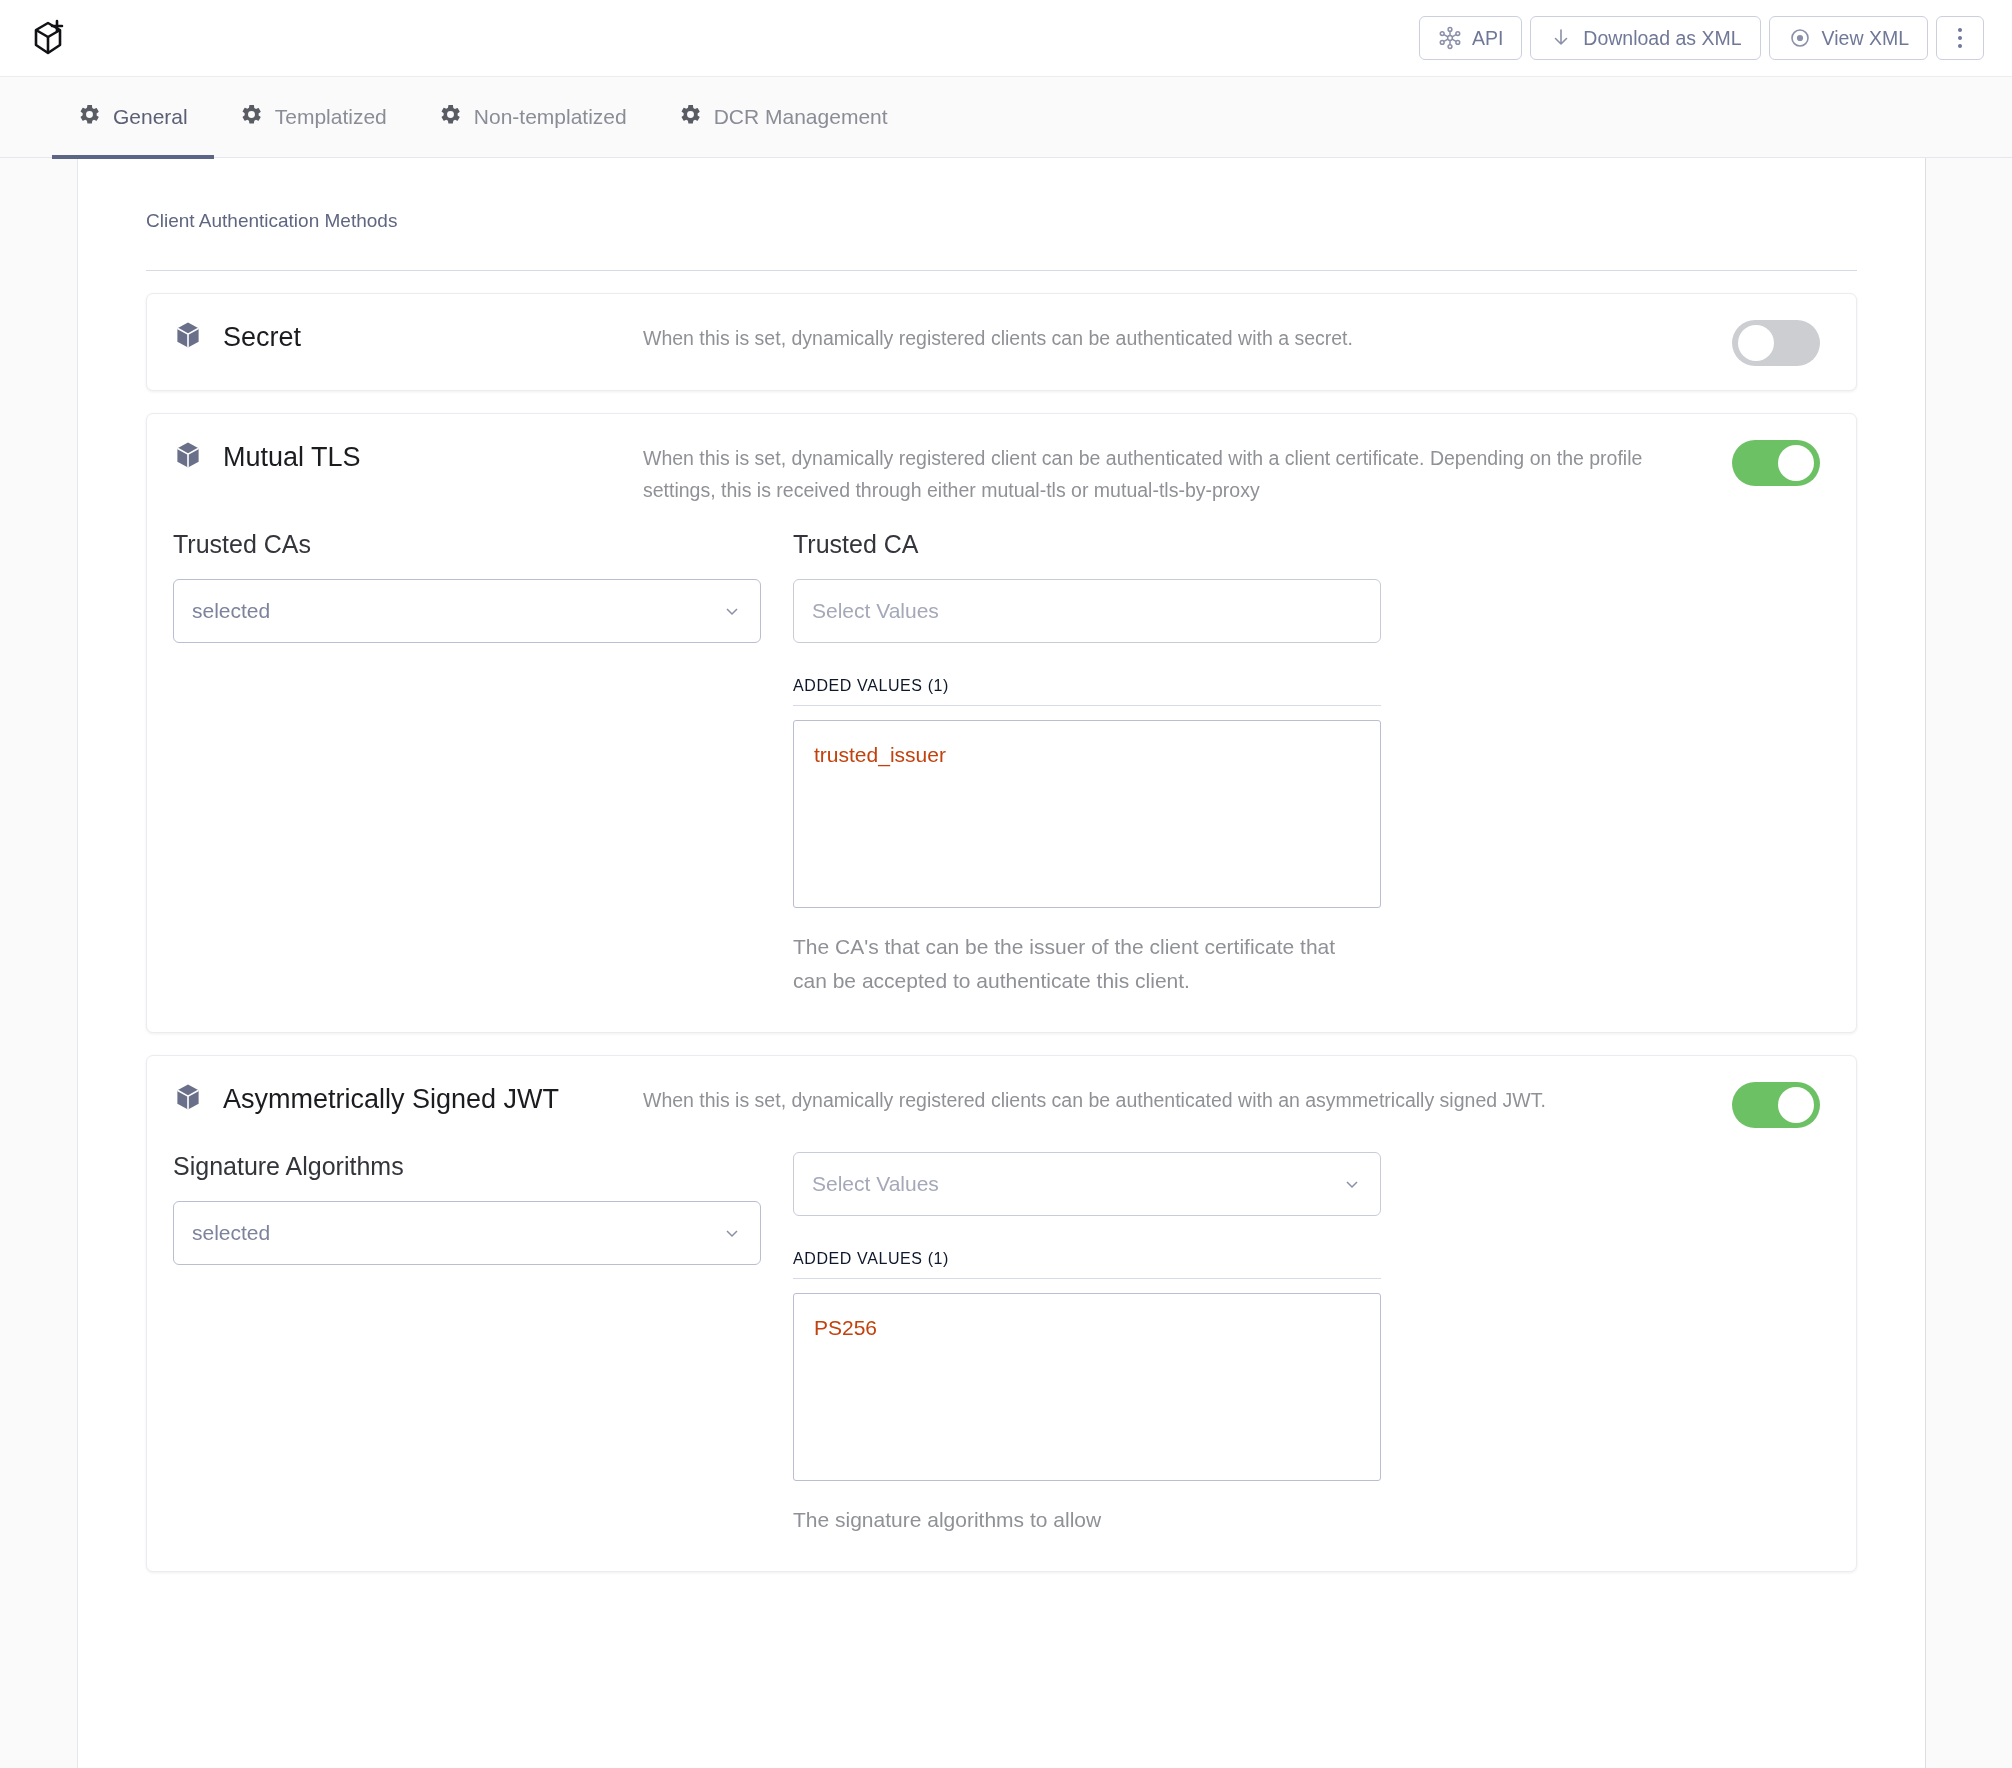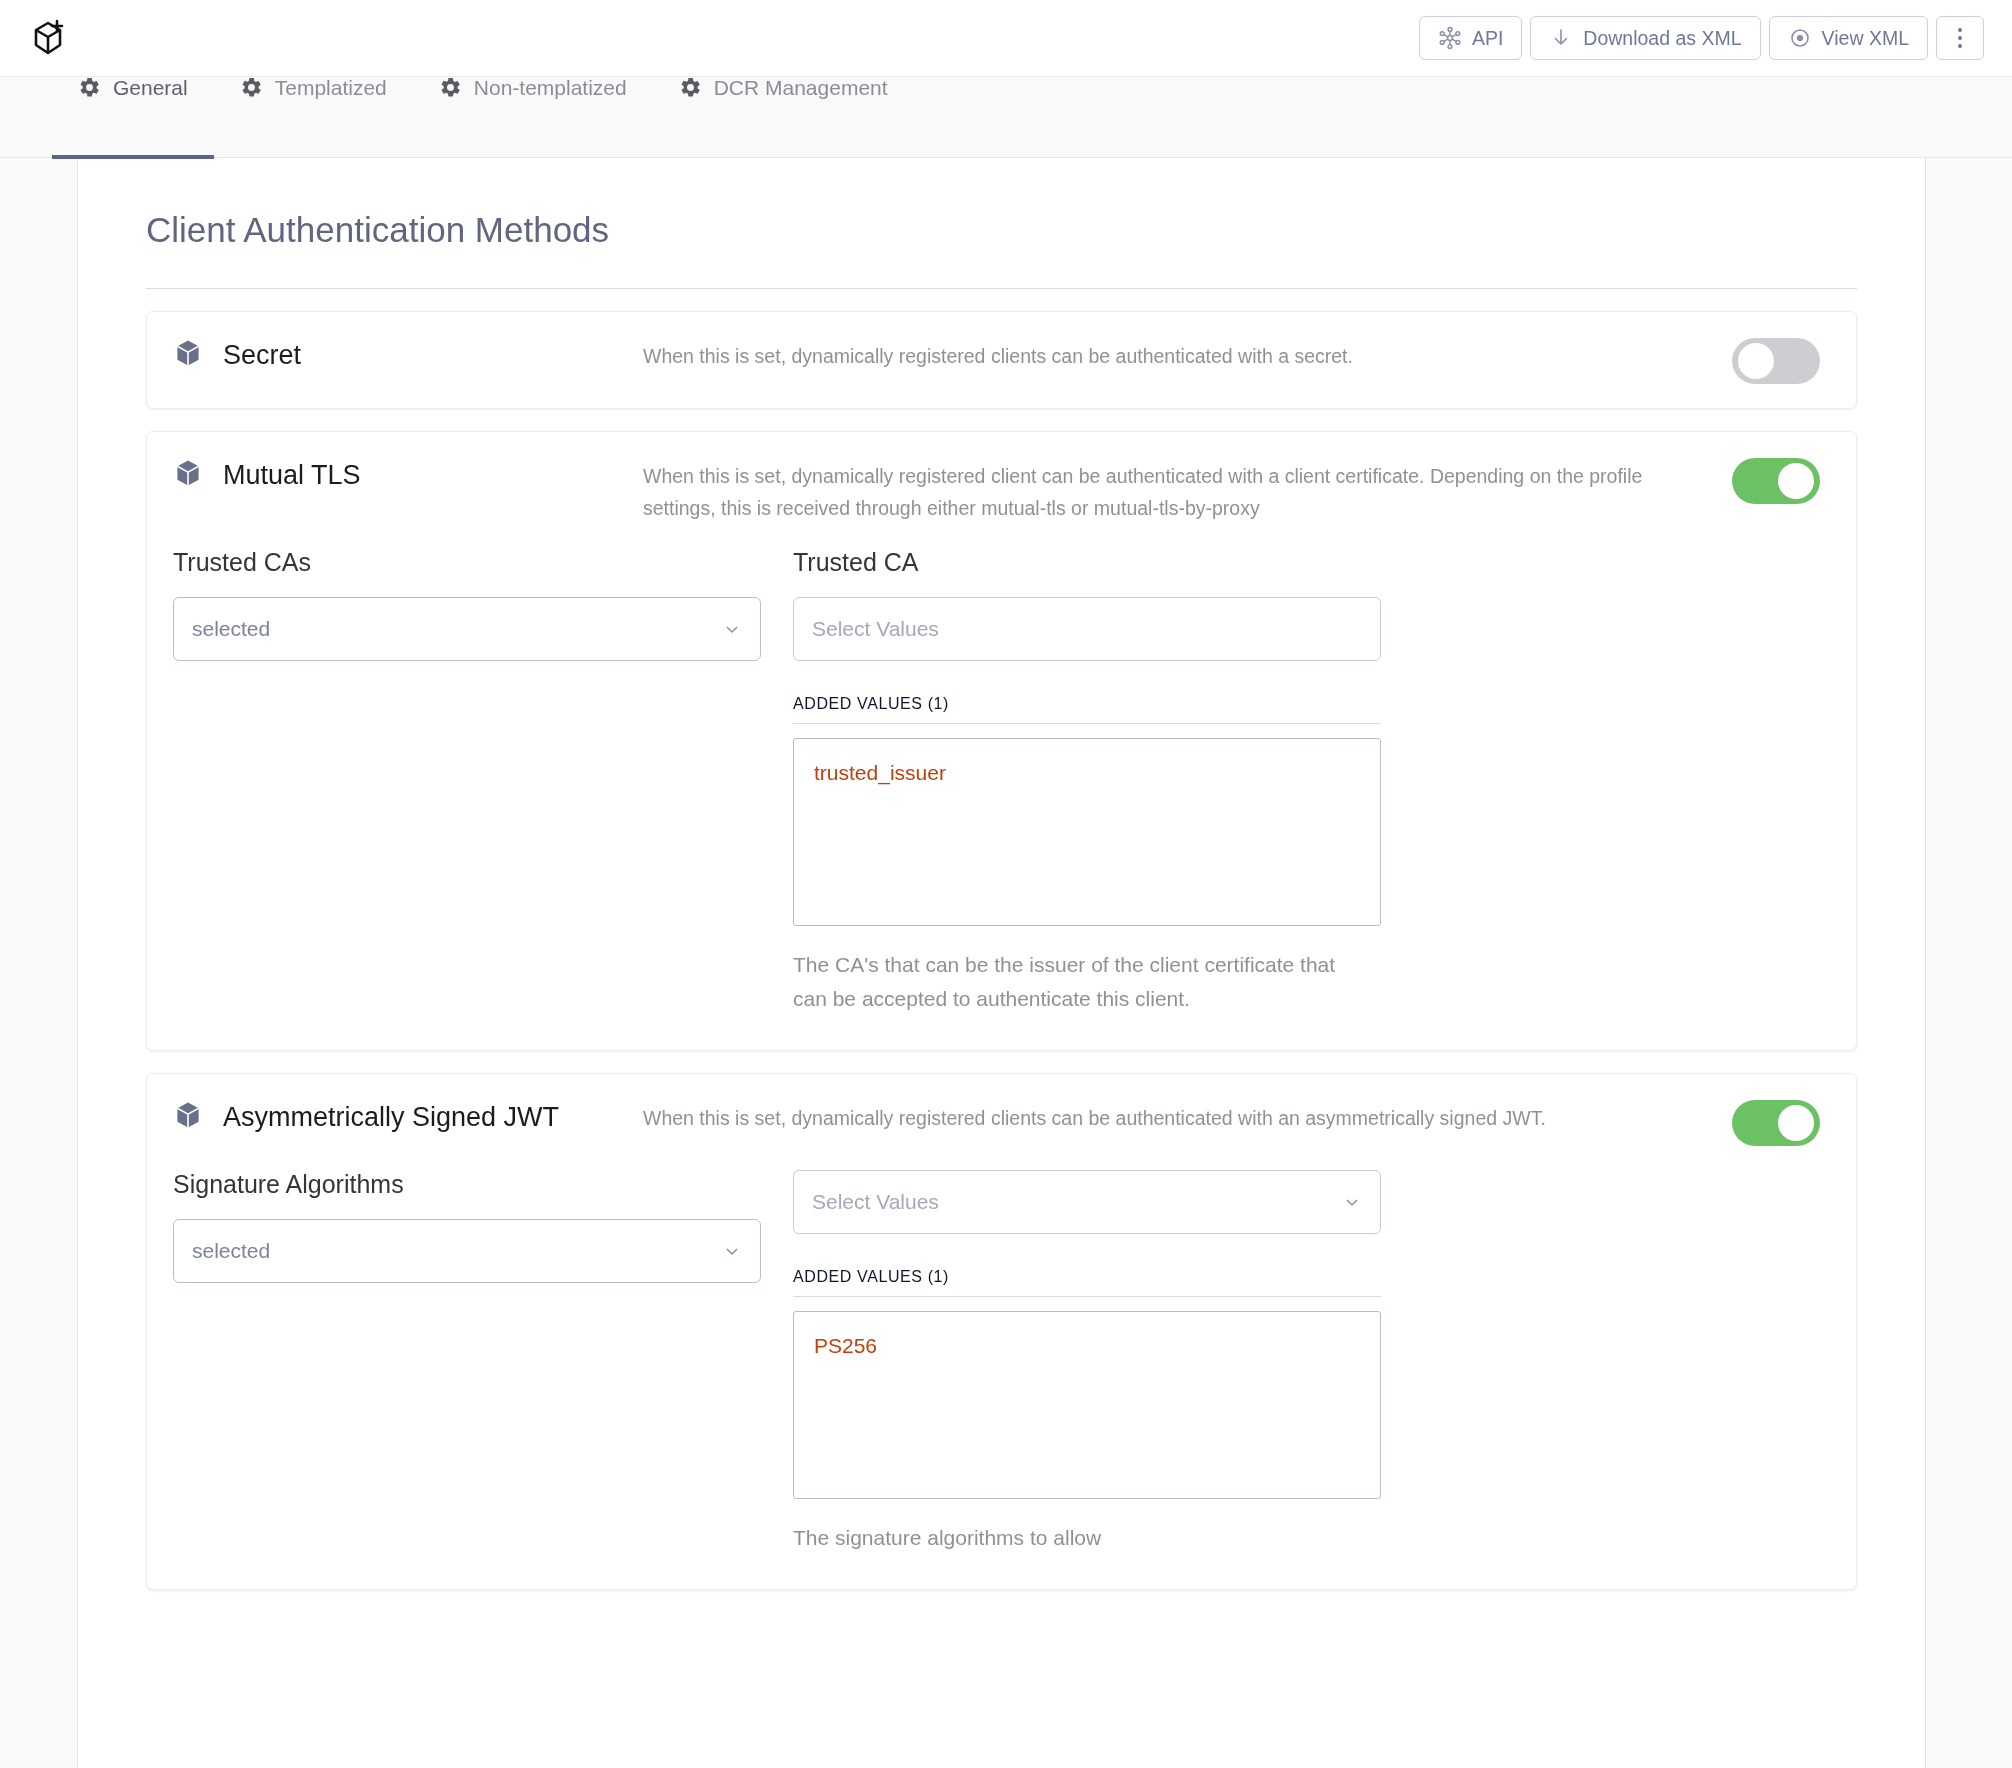--- a/index.html
+++ b/index.html
@@ -48,20 +48,21 @@
     border-top: 1px solid #ededf0;
     border-bottom: 1px solid #e6e7ec;
     display: flex;
     align-items: center;
     padding-left: 78px;
     gap: 52px;
     position: relative;
   }
   .tab {
     display: flex;
+    align-items: center;
     gap: 12px;
     font-size: 21px;
     color: #8a8d96;
     height: 82px;
     cursor: pointer;
     position: relative;
   }
   .tab.active { color: #5b6074; }
   .tab.active::after {
     content: "";
@@ -82,21 +83,21 @@
     flex: none;
     width: 1848px;
     background: #ffffff;
     border-right: 1px solid #dcdee6;
     padding: 0 68px;
     overflow: hidden;
   }
   .gutter { flex: 1; background: #fafafb; }
 
   .section-title {
-    font-size: 35px;
+    font-size: 19px;
     color: #5f6681;
     font-weight: 400;
     padding-top: 52px;
   }
   .title-rule { height: 1px; background: #d8dae3; margin-top: 38px; }
 
   
   .card {
     border: 1px solid #ececf0;
     border-radius: 7px;

